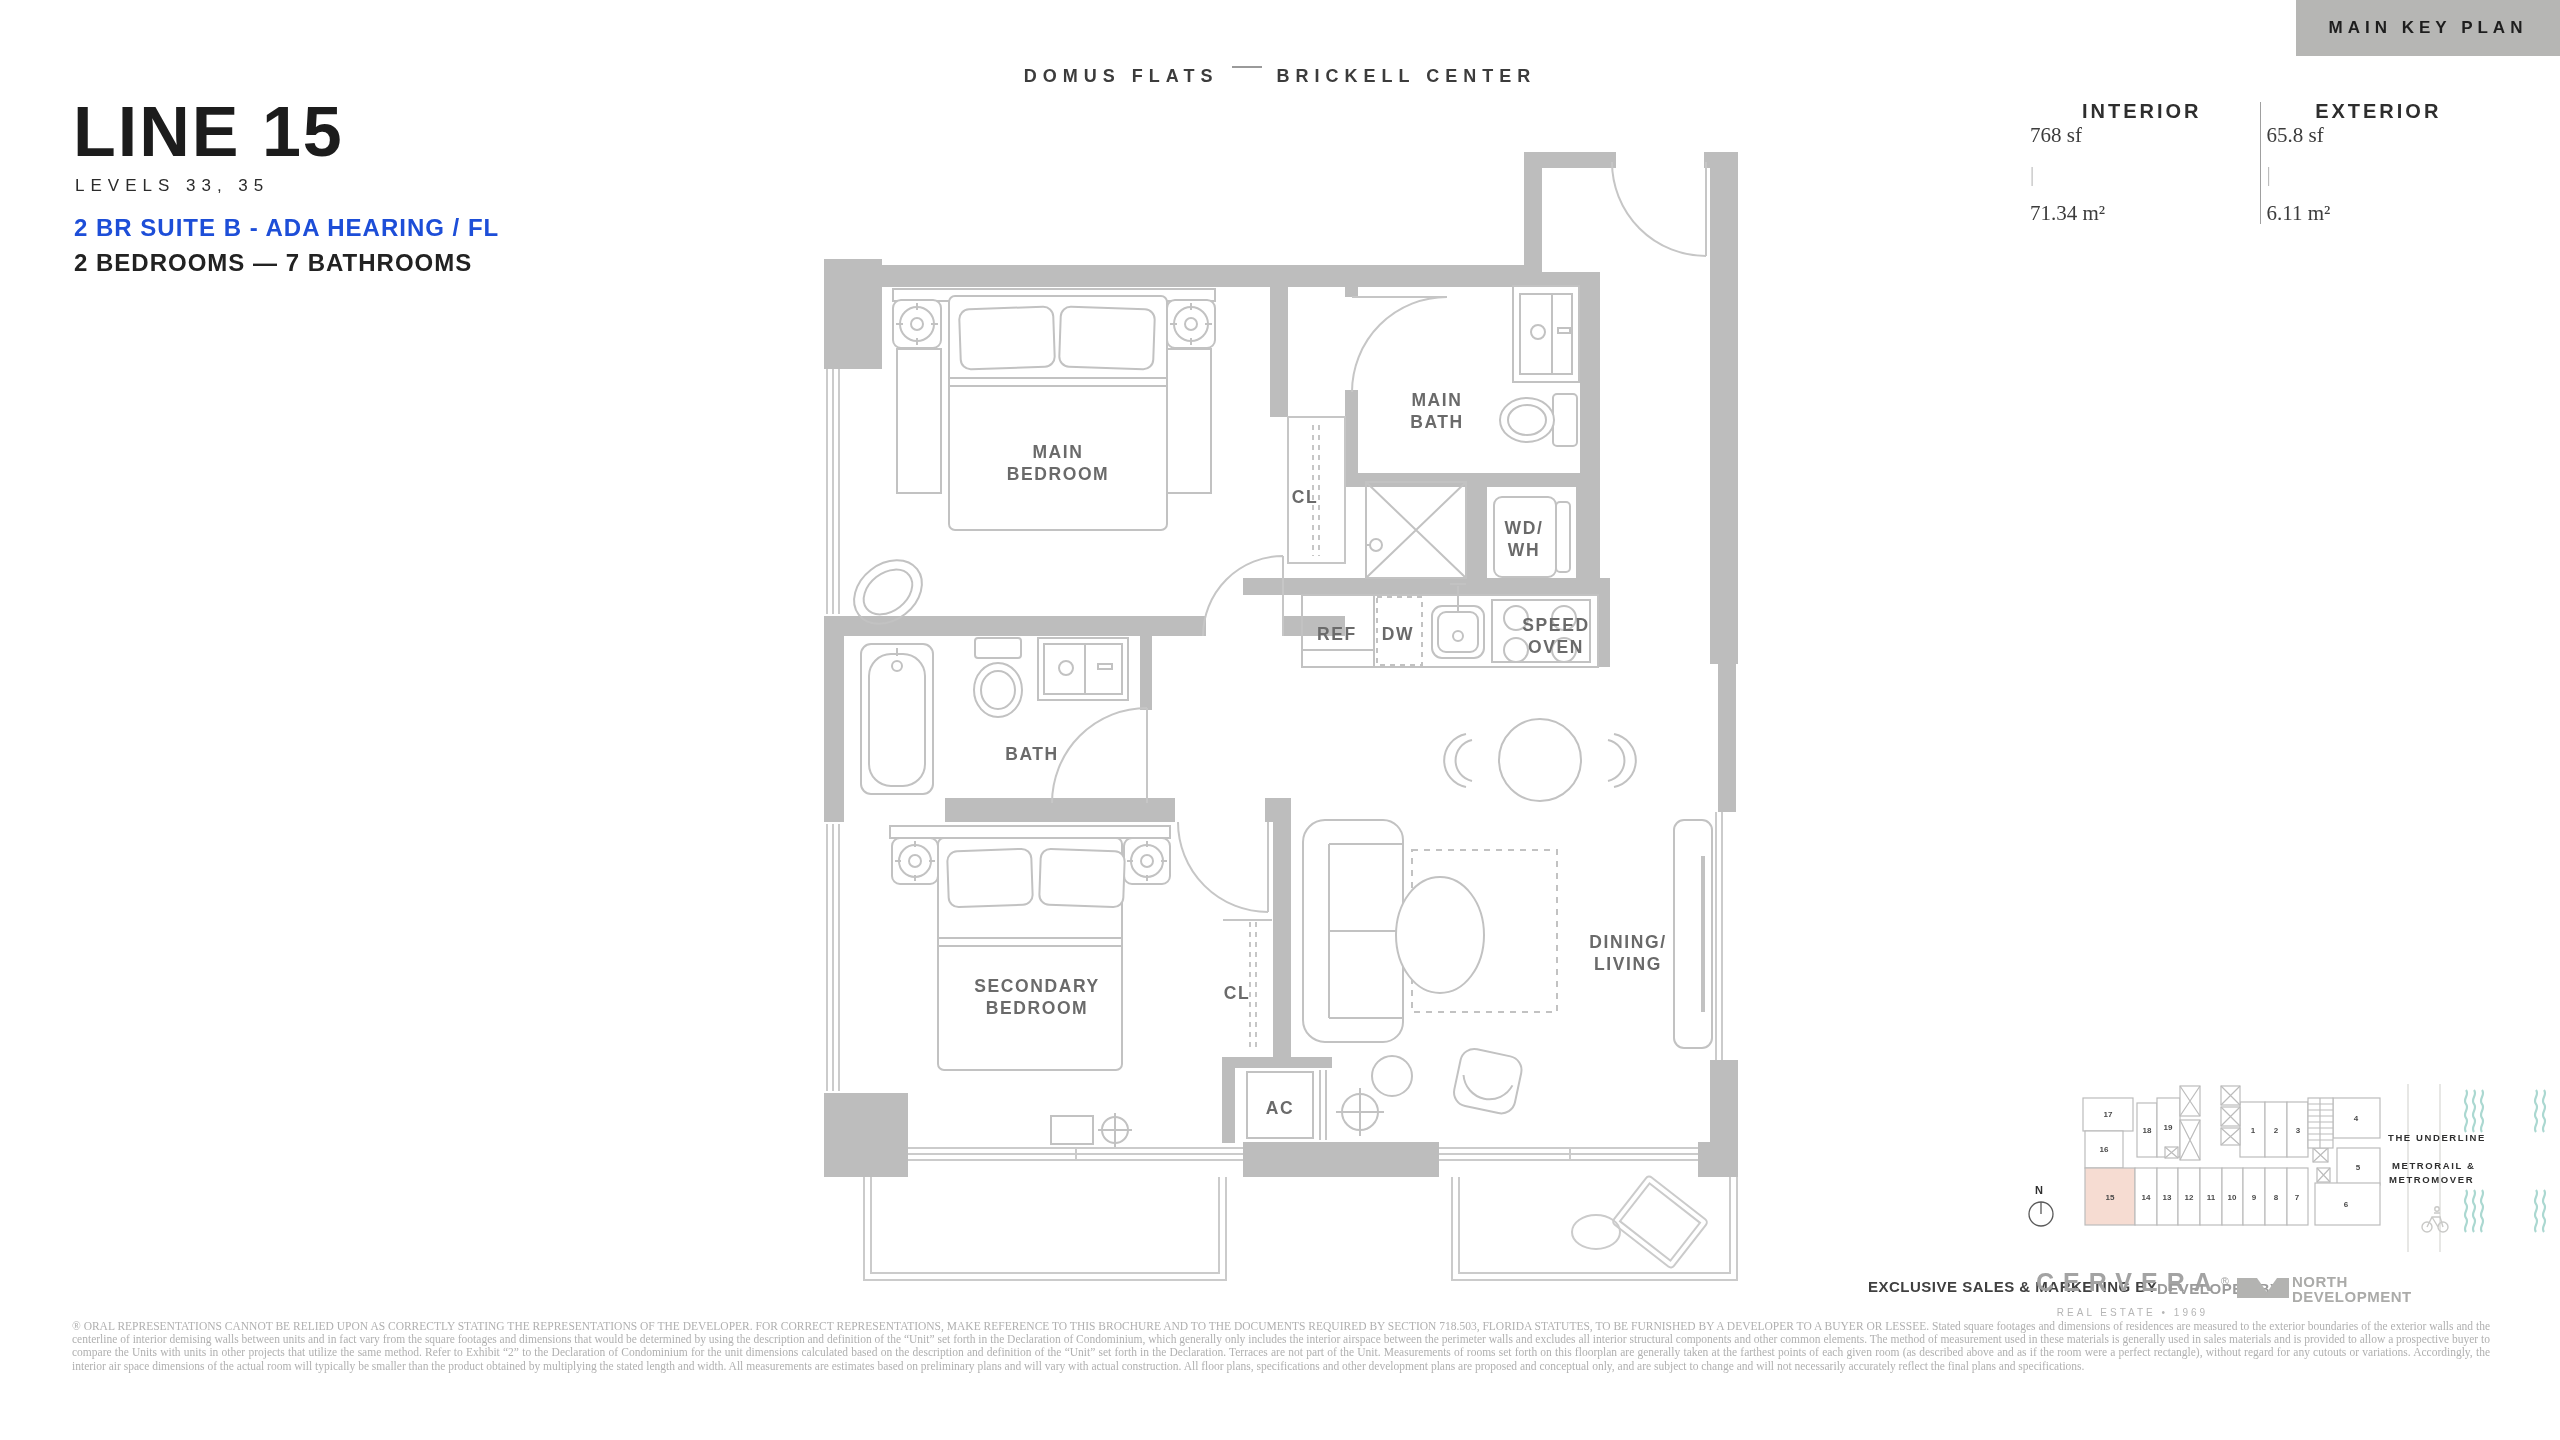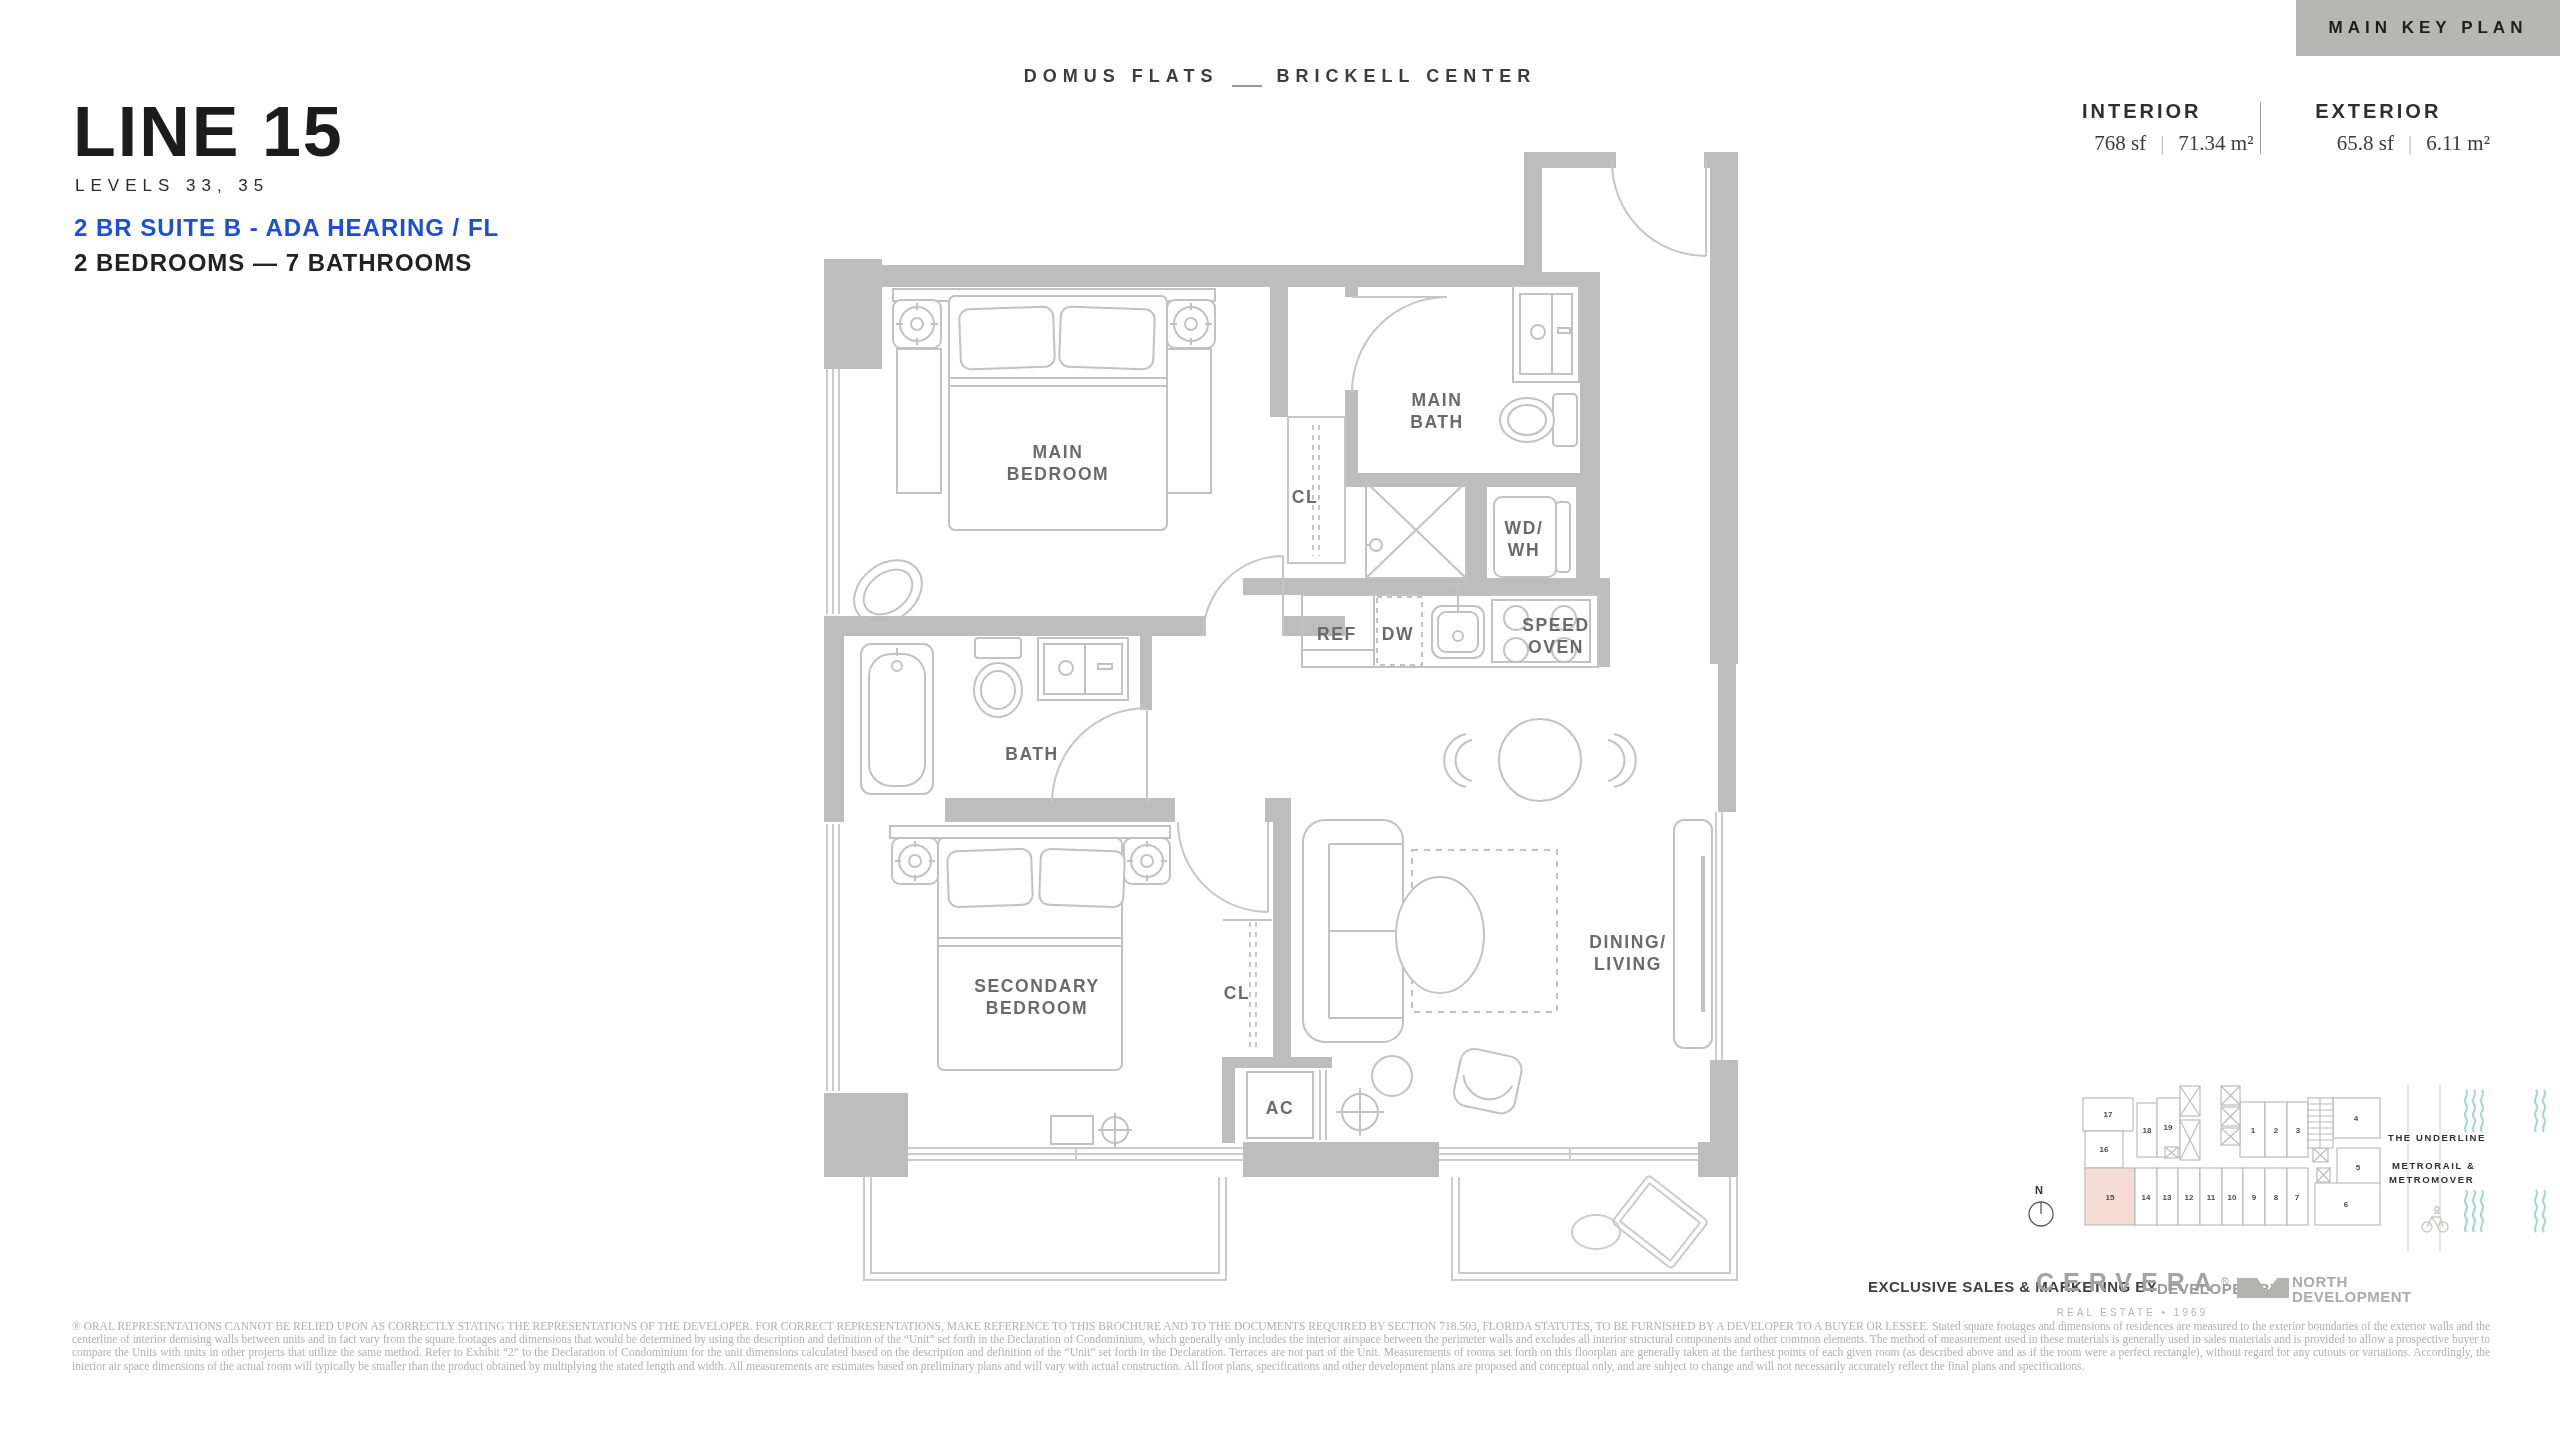--- a/index.html
+++ b/index.html
@@ -6,36 +6,36 @@
   .page{position:relative;width:2560px;height:1440px;background:#ffffff;overflow:hidden;
         font-family:"Liberation Sans",sans-serif;color:#222;text-decoration:underline;}
   .abs{position:absolute;}
 
   
   .keytab{left:2296px;top:0;width:264px;height:56px;background:#b6b6b4;
           display:flex;align-items:center;justify-content:center;
           font-size:17px;font-weight:600;letter-spacing:5px;color:#1e1e1e;cursor:default;}
 
   
-  .brand{left:0;top:66px;width:2560px;display:flex;align-items:flex-end;justify-content:center;
+  .brand{left:0;top:66px;width:2560px;display:flex;align-items:flex-start;justify-content:center;
          font-size:18px;font-weight:600;letter-spacing:6px;color:#3c3c3c;}
   .brand .rule{width:30px;height:2px;background:#9a9a9a;margin:0 14px;}
 
   
   .line-title{left:73px;top:92px;font-size:70px;font-weight:600;letter-spacing:2px;color:#1c1c1c;}
   .levels{left:75px;top:176px;font-size:17px;font-weight:500;letter-spacing:6px;color:#2b2b2b;}
   .suite1{left:74px;top:214px;font-size:24px;font-weight:600;letter-spacing:1px;color:#1d4ed8;}
   .suite2{left:74px;top:249px;font-size:24px;font-weight:600;letter-spacing:1px;color:#222;}
 
   
   .stats{left:2030px;top:100px;width:460px;display:flex;}
   .stat{flex:1;text-align:center;}
   .stat .lbl{font-size:20px;font-weight:700;letter-spacing:3px;color:#2e2e2e;}
-  .stat .vals{margin-top:8px;font-family:"Liberation Serif",serif;font-size:21px;color:#3c3c3c;
-              display:flex;justify-content:flex-end;gap:14px;align-items:baseline;}
+  .stat .vals{font-family:"Liberation Serif",serif;font-size:21px;color:#3c3c3c;
+              display:flex;justify-content:flex-end;gap:14px;align-items:baseline;flex-direction:column;}
   .stat .sep{color:#b9b9b9;}
   .stats .vrule{width:1px;background:#9f9f9f;margin:2px 6px;}
 
   
   .sales-line{left:1868px;top:1278px;font-size:15px;font-weight:700;letter-spacing:.5px;color:#404040;}
   .cervera{left:2036px;top:1268px;text-align:center;color:#a3a3a3;}
   .cervera .word{font-size:25px;font-weight:600;letter-spacing:9px;}
   .cervera .reg{font-size:11px;vertical-align:super;letter-spacing:0;}
   .cervera .sub{font-size:10px;letter-spacing:3px;color:#b5b5b5;margin-top:10px;}
   .devby{left:2157px;top:1280px;font-size:15px;font-weight:700;letter-spacing:.5px;color:#9b9b9b;}

